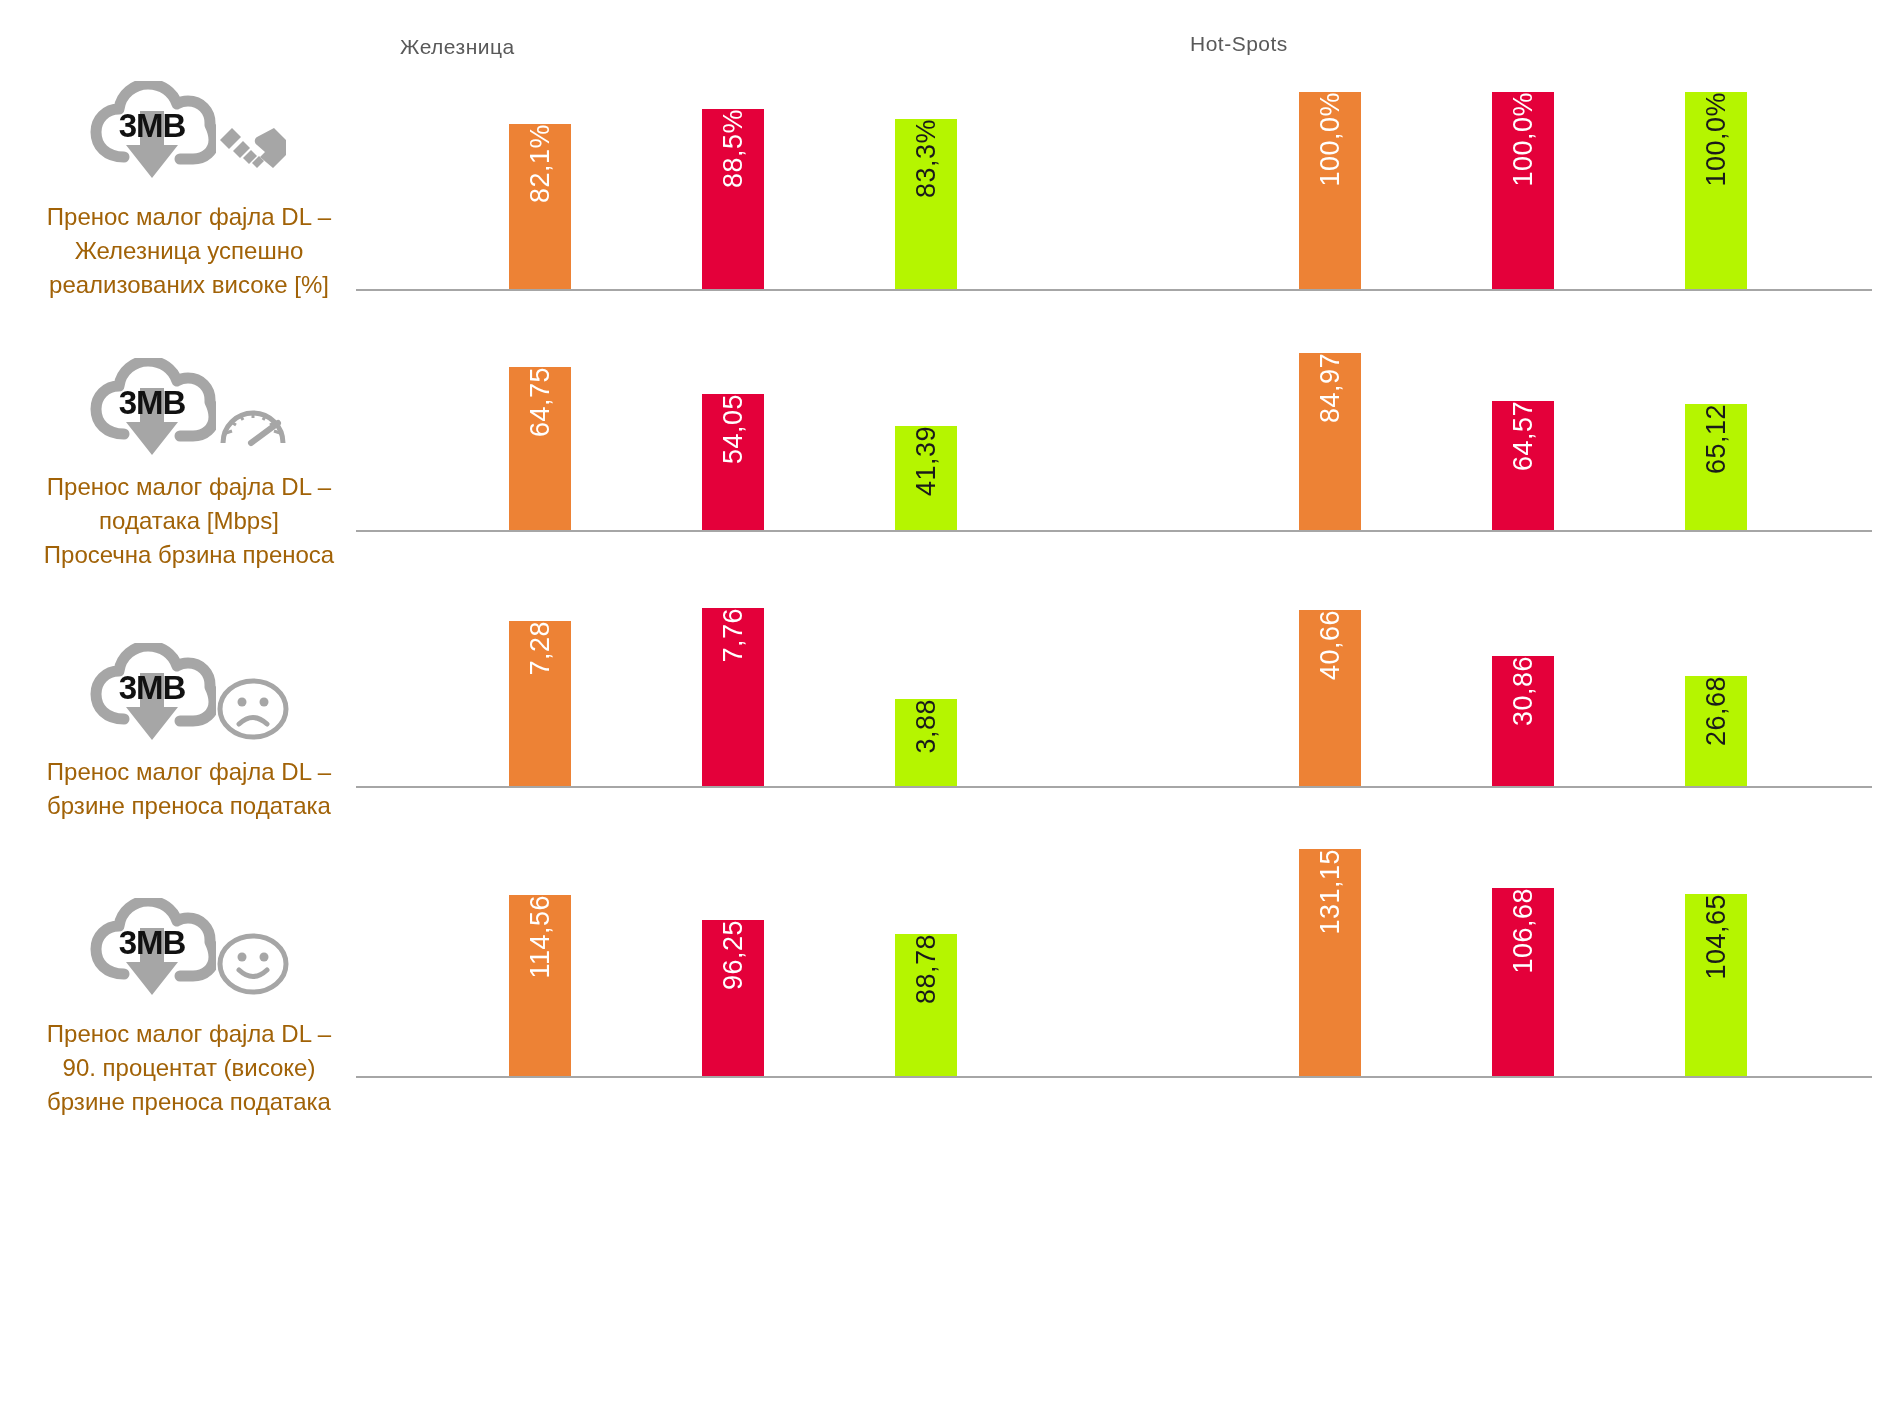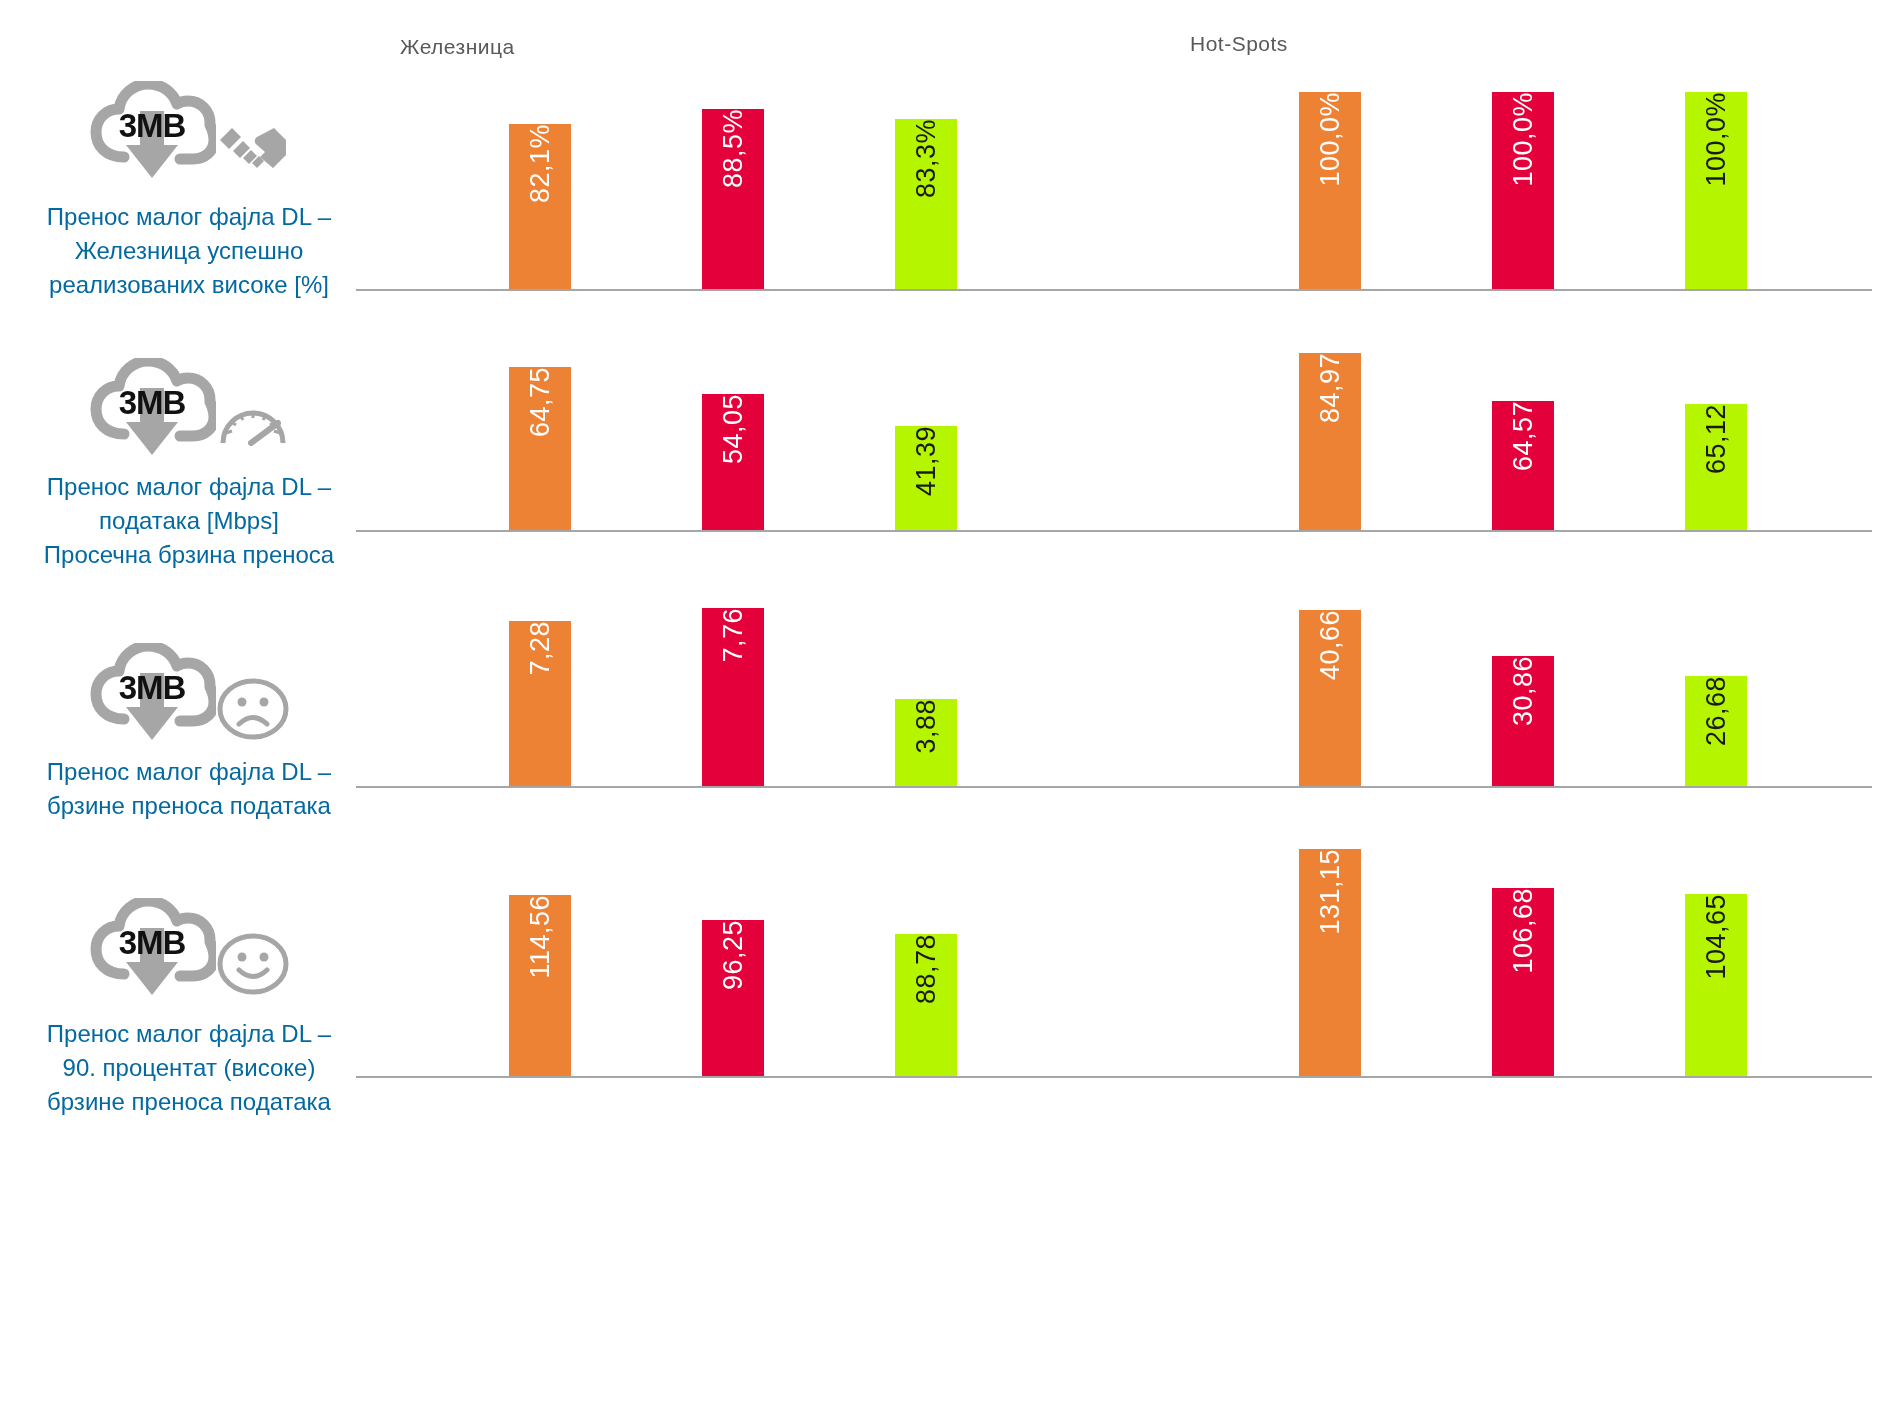--- a/index.html
+++ b/index.html
@@ -57,21 +57,21 @@
   .bar.c-orange .val,.bar.c-red .val{color:#ffffff;}
   .bar.c-green  .val{color:#1a1a1a;}
 
   
   .caption{
     position:absolute;
     left:24px;width:330px;
     text-align:center;
     font-size:24px;
     line-height:34px;
-    color:#0369a1;
+    color:#a16207;
   }
   .iconwrap{
     position:absolute;
     left:24px;width:330px;height:110px;
     display:flex;align-items:center;justify-content:center;
     gap:0;
   }
   .cloud-ico{position:relative;width:128px;height:104px;}
   .cloud-ico svg{position:absolute;left:0;top:0;}
   .cloud-ico .mb{

